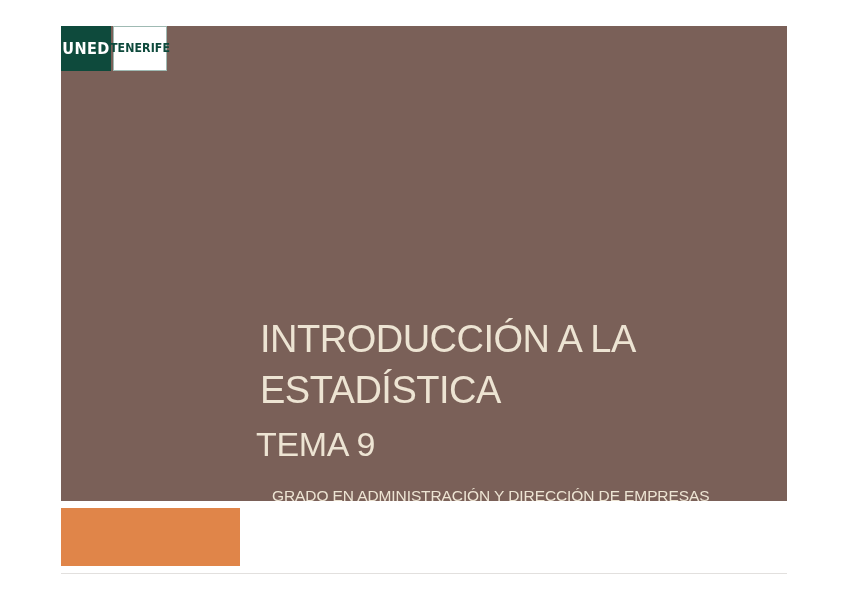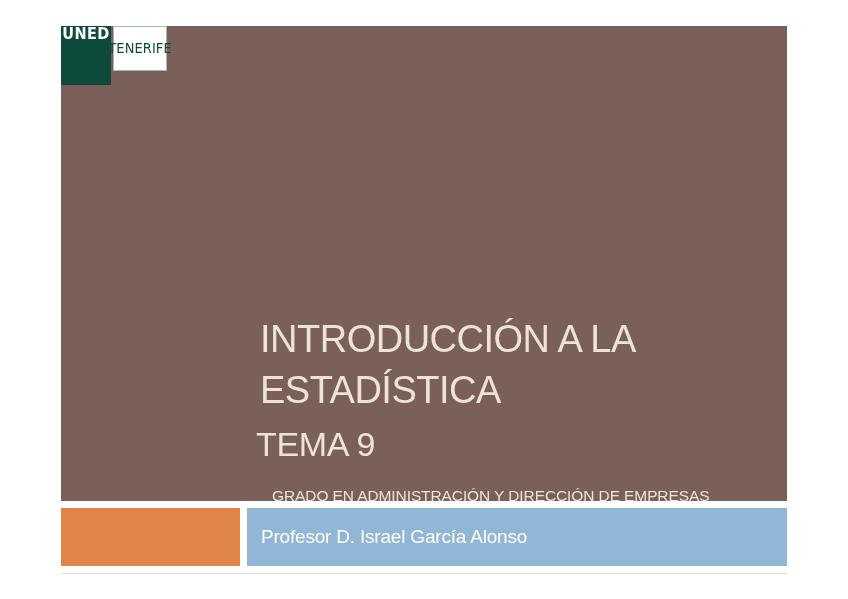--- a/index.html
+++ b/index.html
@@ -39,24 +39,24 @@
     position: absolute;
     left: 61px;
     top: 26px;
     height: 45px;
     display: flex;
     align-items: stretch;
     z-index: 5;
   }
   .logo-uned {
     width: 50px;
-    height: 59px;
+    height: 45px;
     background: #0E4A3C;
     display: flex;
-    align-items: flex-start;
+    align-items: center;
     justify-content: center;
   }
   .logo-uned-text {
     color: #ffffff;
     font-family: "DejaVu Sans", sans-serif;
     font-size: 14.5px;
     font-weight: bold;
     letter-spacing: 0.4px;
     line-height: 1;
     transform: scaleY(1.12);
@@ -68,22 +68,22 @@
     border: 1px solid #9FBAB3;
     box-sizing: border-box;
     margin-left: 2px;
     display: flex;
     align-items: center;
     justify-content: center;
   }
   .logo-tenerife-text {
     color: #0E4A3C;
     font-family: "DejaVu Sans", sans-serif;
-    font-size: 13px;
-    font-weight: normal;
+    font-size: 11px;
+    font-weight: bold;
     letter-spacing: 0.1px;
     line-height: 1;
     transform: scaleY(1.1);
   }
 
   
   .title-block {
     position: absolute;
     left: 256px;
     top: 310px;
@@ -175,19 +175,16 @@
 
   <div class="title-block">
     <h1 class="main-title">INTRODUCCIÓN A LA
 ESTADÍSTICA</h1>
     <div class="tema-line">TEMA 9</div>
     <div class="degree-line">GRADO EN ADMINISTRACIÓN Y DIRECCIÓN DE EMPRESAS</div>
   </div>
 
   <div class="accent-block"></div>
 
-  <div class="author-bar">
-    <span class="author-text">Profesor D. Israel García Alonso</span>
-  </div>
 
   <div class="bottom-rule"></div>
 
 </div>
 
 </body></html>

